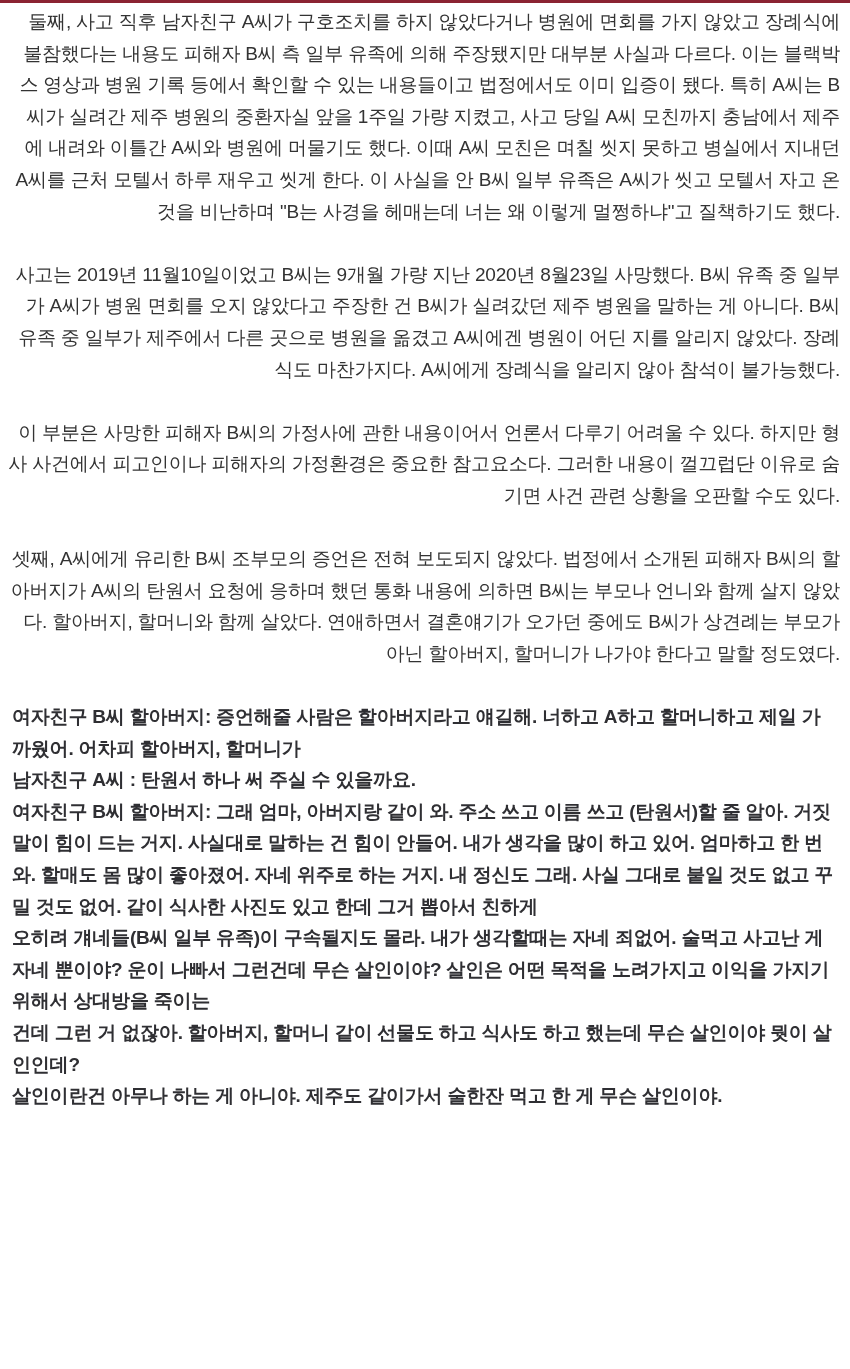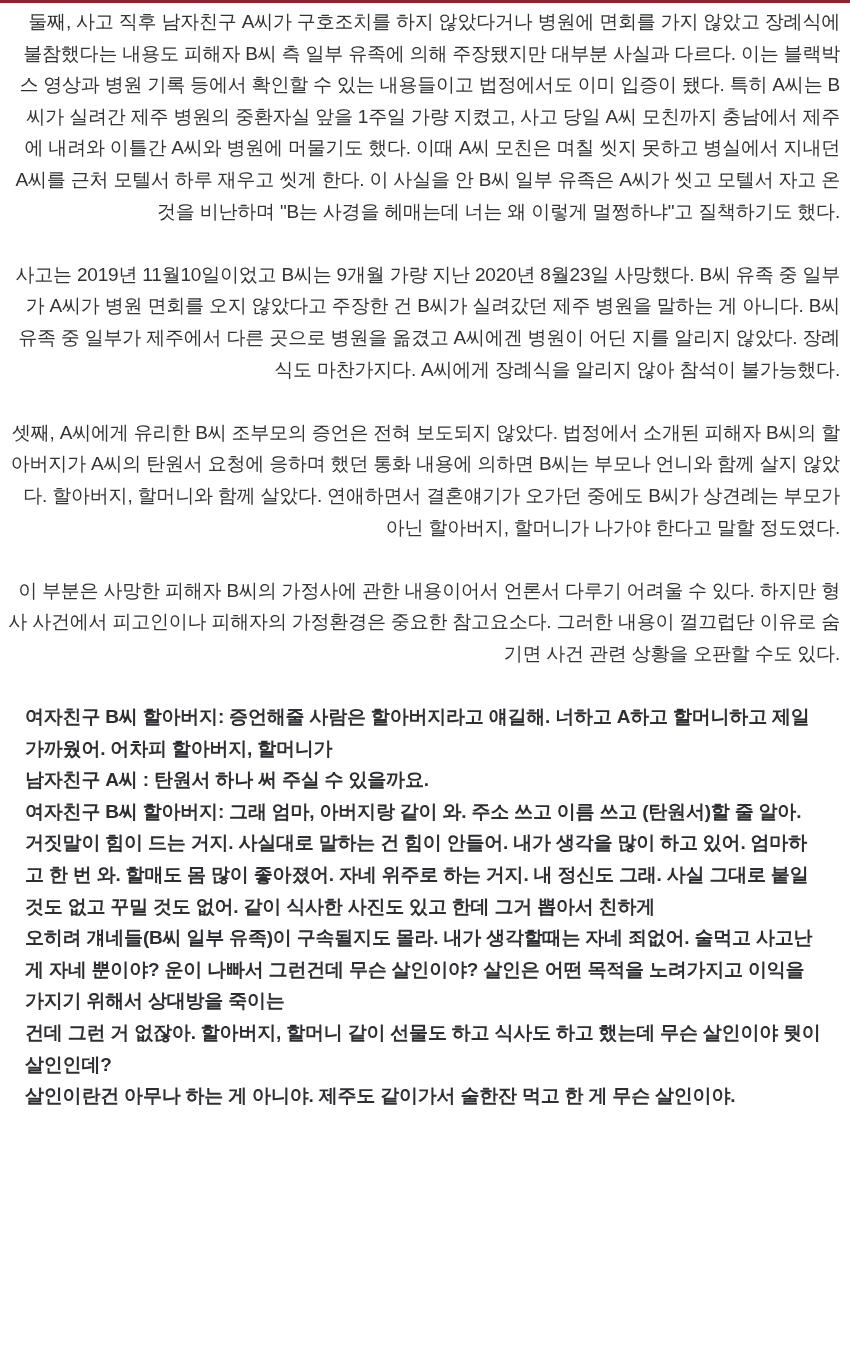--- a/index.html
+++ b/index.html
@@ -31,38 +31,38 @@
     color: #333333;
     letter-spacing: -0.2px;
     word-break: break-all;
     overflow-wrap: break-word;
   }
   .para {
     margin: 0 0 31.6px 0;
     text-align: right;
   }
   .dialogue {
-    margin: 17px;
+    margin: 4px;
   }
   .dline {
     margin: 0;
     font-weight: 700;
     color: #2f2f33;
   }
 </style>
 </head>
 <body>
 
 <div class="page">
   <div class="accent-bar" style="background: rgb(139, 35, 50);"></div>
   <div class="content">
     <p class="para">둘째, 사고 직후 남자친구 A씨가 구호조치를 하지 않았다거나 병원에 면회를 가지 않았고 장례식에 불참했다는 내용도 피해자 B씨 측 일부 유족에 의해 주장됐지만 대부분 사실과 다르다. 이는 블랙박스 영상과 병원 기록 등에서 확인할 수 있는 내용들이고 법정에서도 이미 입증이 됐다. 특히 A씨는 B씨가 실려간 제주 병원의 중환자실 앞을 1주일 가량 지켰고, 사고 당일 A씨 모친까지 충남에서 제주에 내려와 이틀간 A씨와 병원에 머물기도 했다. 이때 A씨 모친은 며칠 씻지 못하고 병실에서 지내던 A씨를 근처 모텔서 하루 재우고 씻게 한다. 이 사실을 안 B씨 일부 유족은 A씨가 씻고 모텔서 자고 온 것을 비난하며 "B는 사경을 헤매는데 너는 왜 이렇게 멀쩡하냐"고 질책하기도 했다.</p>
     <p class="para">사고는 2019년 11월10일이었고 B씨는 9개월 가량 지난 2020년 8월23일 사망했다. B씨 유족 중 일부가 A씨가 병원 면회를 오지 않았다고 주장한 건 B씨가 실려갔던 제주 병원을 말하는 게 아니다. B씨 유족 중 일부가 제주에서 다른 곳으로 병원을 옮겼고 A씨에겐 병원이 어딘 지를 알리지 않았다. 장례식도 마찬가지다. A씨에게 장례식을 알리지 않아 참석이 불가능했다.</p>
+    <p class="para">이 부분은 사망한 피해자 B씨의 가정사에 관한 내용이어서 언론서 다루기 어려울 수 있다. 하지만 형사 사건에서 피고인이나 피해자의 가정환경은 중요한 참고요소다. 그러한 내용이 껄끄럽단 이유로 숨기면 사건 관련 상황을 오판할 수도 있다.</p>
     <p class="para">셋째, A씨에게 유리한 B씨 조부모의 증언은 전혀 보도되지 않았다. 법정에서 소개된 피해자 B씨의 할아버지가 A씨의 탄원서 요청에 응하며 했던 통화 내용에 의하면 B씨는 부모나 언니와 함께 살지 않았다. 할아버지, 할머니와 함께 살았다. 연애하면서 결혼얘기가 오가던 중에도 B씨가 상견례는 부모가 아닌 할아버지, 할머니가 나가야 한다고 말할 정도였다.</p>
-    <p class="para">이 부분은 사망한 피해자 B씨의 가정사에 관한 내용이어서 언론서 다루기 어려울 수 있다. 하지만 형사 사건에서 피고인이나 피해자의 가정환경은 중요한 참고요소다. 그러한 내용이 껄끄럽단 이유로 숨기면 사건 관련 상황을 오판할 수도 있다.</p>
     <div class="dialogue">
       <p class="dline">여자친구 B씨 할아버지: 증언해줄 사람은 할아버지라고 얘길해. 너하고 A하고 할머니하고 제일 가까웠어. 어차피 할아버지, 할머니가</p>
       <p class="dline">남자친구 A씨 : 탄원서 하나 써 주실 수 있을까요.</p>
       <p class="dline">여자친구 B씨 할아버지: 그래 엄마, 아버지랑 같이 와. 주소 쓰고 이름 쓰고 (탄원서)할 줄 알아. 거짓말이 힘이 드는 거지. 사실대로 말하는 건 힘이 안들어. 내가 생각을 많이 하고 있어. 엄마하고 한 번 와. 할매도 몸 많이 좋아졌어. 자네 위주로 하는 거지. 내 정신도 그래. 사실 그대로 붙일 것도 없고 꾸밀 것도 없어. 같이 식사한 사진도 있고 한데 그거 뽑아서 친하게</p>
       <p class="dline">오히려 걔네들(B씨 일부 유족)이 구속될지도 몰라. 내가 생각할때는 자네 죄없어. 술먹고 사고난 게 자네 뿐이야? 운이 나빠서 그런건데 무슨 살인이야? 살인은 어떤 목적을 노려가지고 이익을 가지기 위해서 상대방을 죽이는</p>
       <p class="dline">건데 그런 거 없잖아. 할아버지, 할머니 같이 선물도 하고 식사도 하고 했는데 무슨 살인이야 뭣이 살인인데?</p>
       <p class="dline">살인이란건 아무나 하는 게 아니야. 제주도 같이가서 술한잔 먹고 한 게 무슨 살인이야.</p>
     </div>
   </div>
 </div>

